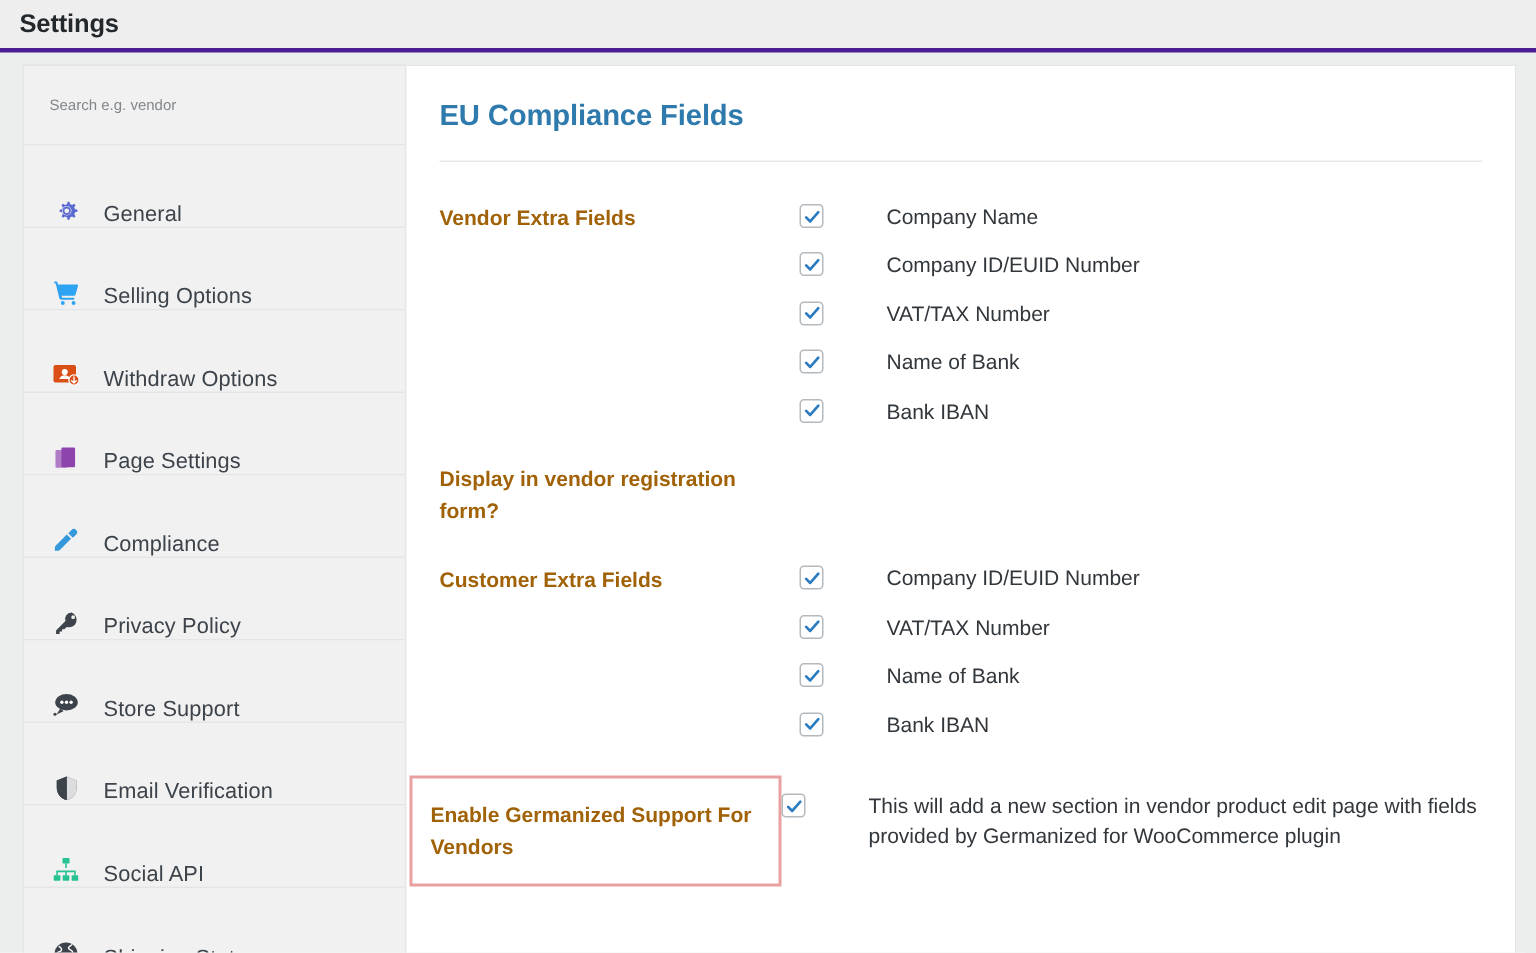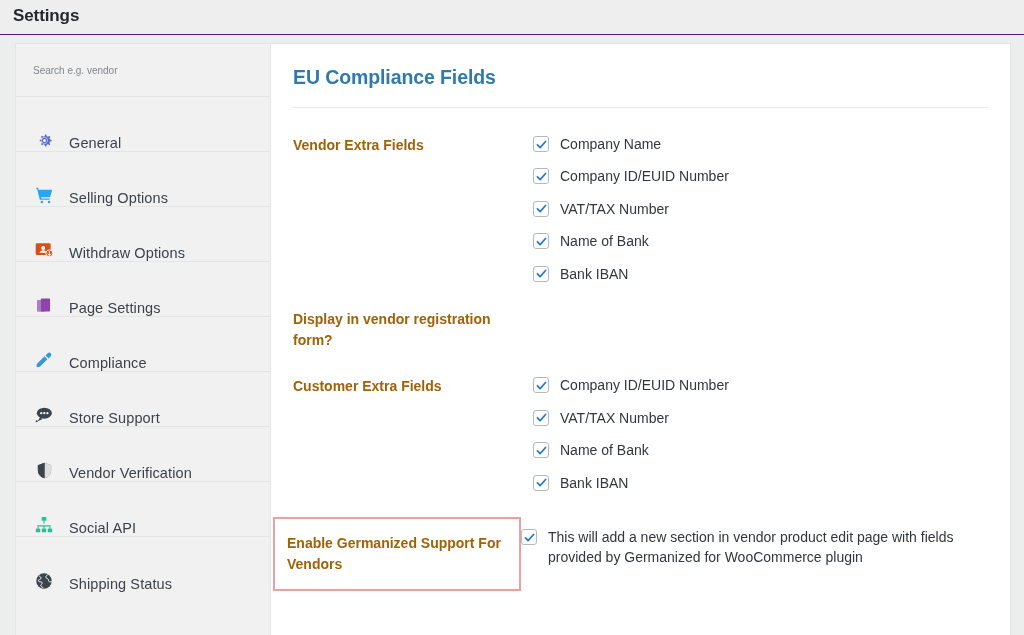--- a/index.html
+++ b/index.html
@@ -8,21 +8,21 @@
     background: #eceded;
     font-family: "Liberation Sans", sans-serif;
     overflow: hidden;
   }
   .page { position: relative; width: 1024px; height: 635px; }
 
   
   .topbar {
     position: absolute; left: 0; top: 0; width: 1024px; height: 35px;
     background: #eeeeee;
-    border-bottom: 1px solid #4c1d95;
+    border-bottom: 3px solid #4c1d95;
   }
   .topbar-title {
     position: absolute; left: 13px; top: 6px;
     font-size: 17px; font-weight: bold; color: #23282d;
     letter-spacing: -0.1px;
   }
 
   
   .shell {
     position: absolute; left: 15px; top: 43px;
@@ -114,20 +114,21 @@
     background: #fff;
     padding: 14px 10px 14px 12px;
     margin-left: -20px;
     flex: 0 0 248px;
   }
   .field-controls { flex: 1 1 auto; padding-top: 1px; }
 
   .cb-line {
     display: flex; align-items: flex-start;
     margin-bottom: 12.5px;
+    gap: 31px;
   }
   .cb-line:last-child { margin-bottom: 0; margin-top: 10px; }
   .cb {
     flex: 0 0 16px;
     width: 16px; height: 16px;
     border: 1px solid #b4b9be;
     border-radius: 3px;
     background: #fff;
     margin-right: 11px;
     margin-top: 1px;
@@ -200,40 +201,48 @@
             <span class="nav-icon">
               <svg width="20" height="20" viewBox="0 0 24 24" fill="#3498db">
                 <path d="M20.1 3.9a2.6 2.6 0 0 0-3.7 0l-2.6 2.6 3.7 3.7 2.6-2.6a2.6 2.6 0 0 0 0-3.7z"></path>
                 <path d="M12.6 7.6 3.9 16.3c-.5.5-.8 1.2-.8 1.9v2.3h2.3c.7 0 1.4-.3 1.9-.8l8.7-8.7-3.4-3.4z"></path>
               </svg>
             </span>
             <span class="nav-label">Compliance</span>
           </div>
           <div class="nav-item">
             <span class="nav-icon">
+              <svg width="19" height="19" viewBox="0 0 24 24" fill="#3c434a">
+                <path d="M16 3a5.4 5.4 0 0 0-5.1 7.2L3 18.1V21h3v-2h2v-2h2l1.9-1.9A5.4 5.4 0 1 0 16 3zm1.4 5.5a1.6 1.6 0 1 1 0-3.2 1.6 1.6 0 0 1 0 3.2z"></path>
+              </svg>
+            </span>
+            <span class="nav-label">Privacy Policy</span>
+          </div>
+          <div class="nav-item">
+            <span class="nav-icon">
               <svg width="20" height="20" viewBox="0 0 24 24" fill="#3c434a">
                 <ellipse cx="12.4" cy="9.8" rx="9" ry="6.6"></ellipse>
                 <path d="M7.5 14.5 4.4 19.6l5.6-2.6z"></path>
                 <circle cx="3.2" cy="19.4" r="1.25"></circle>
                 <circle cx="8.7" cy="9.8" r="1.35" fill="#fff"></circle>
                 <circle cx="12.4" cy="9.8" r="1.35" fill="#fff"></circle>
                 <circle cx="16.1" cy="9.8" r="1.35" fill="#fff"></circle>
               </svg>
             </span>
             <span class="nav-label">Store Support</span>
           </div>
           <div class="nav-item">
             <span class="nav-icon">
               <svg width="19" height="19" viewBox="0 0 24 24">
                 <path d="M12 2.2 3.6 5.4v6.1c0 5.1 3.5 9.4 8.4 10.4 4.9-1 8.4-5.3 8.4-10.4V5.4L12 2.2z" fill="#3c434a"></path>
                 <path d="M12 2.2v19.7c4.9-1 8.4-5.3 8.4-10.4V5.4L12 2.2z" fill="#fff" opacity="0.82"></path>
                 <path d="M12 2.2 3.6 5.4v6.1c0 5.1 3.5 9.4 8.4 10.4V2.2z" fill="#3c434a"></path>
               </svg>
             </span>
-            <span class="nav-label">Vendor Verification</span>
+            <span class="nav-label">Email Verification</span>
           </div>
           <div class="nav-item">
             <span class="nav-icon">
               <svg width="20" height="20" viewBox="0 0 24 24" fill="#27c293">
                 <rect x="9.2" y="2.4" width="5.6" height="4.4" rx="0.6"></rect>
                 <rect x="2.2" y="16.2" width="5.3" height="4.4" rx="0.6"></rect>
                 <rect x="9.35" y="16.2" width="5.3" height="4.4" rx="0.6"></rect>
                 <rect x="16.5" y="16.2" width="5.3" height="4.4" rx="0.6"></rect>
                 <path d="M11.35 6.8h1.3v3.6h-1.3zM4.2 12.4h15.6v1.3H4.2zM4.2 12.4h1.3v3.8H4.2zM11.35 12.4h1.3v3.8h-1.3zM18.5 12.4h1.3v3.8h-1.3z"></path>
               </svg>

